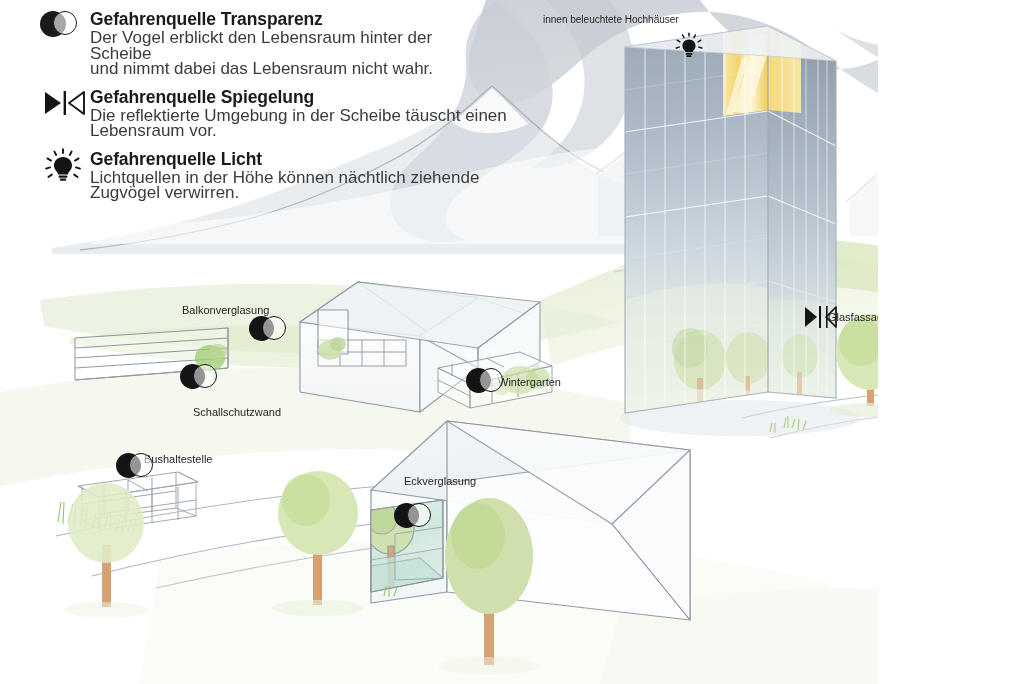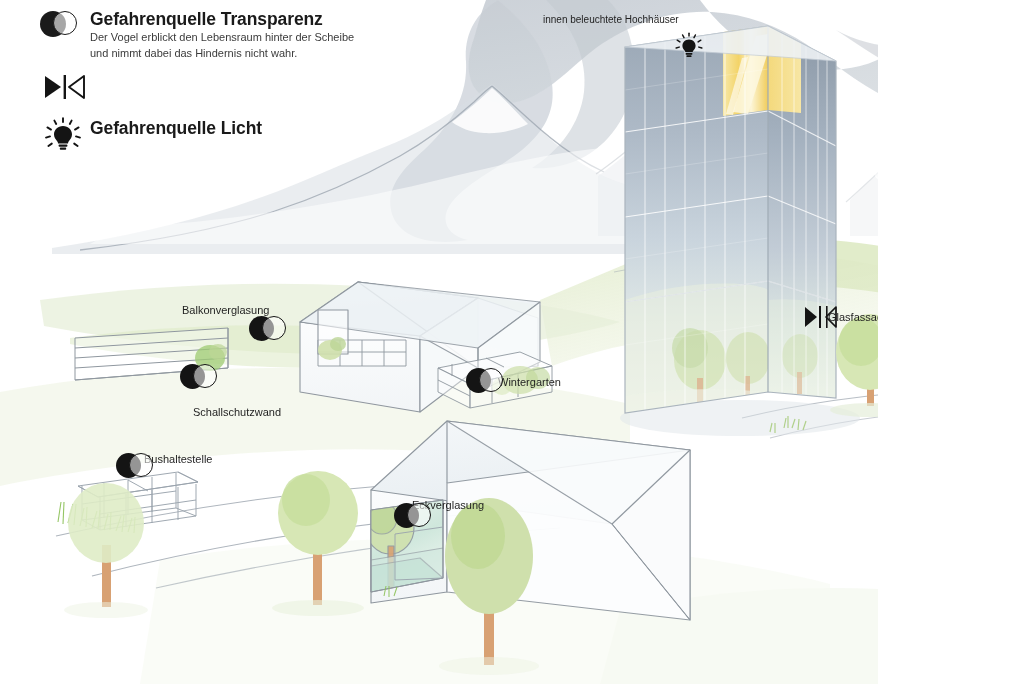--- a/index.html
+++ b/index.html
@@ -51,21 +51,21 @@
     padding-top: 1px;
   }
   .legend-title {
     font-size: 17.5px;
     font-weight: bold;
     letter-spacing: -0.1px;
     line-height: 20px;
     color: #1a1a1a;
   }
   .legend-desc {
-    font-size: 11px;
+    font-size: 17px;
     line-height: 15.5px;
     color: #3b3b3b;
     margin-top: 1px;
     max-width: 400px;
   }
 
   
   .ico-transparency {
     position: absolute;
     left: 2px;
@@ -560,33 +560,39 @@
       <div class="legend-icon">
         <div class="ico-transparency" style="width:38px;height:28px;">
           <div class="c-dark"></div>
           <div class="c-light"></div>
         </div>
       </div>
       <div class="legend-text">
         <div class="legend-title">Gefahrenquelle Transparenz</div>
         <div class="legend-desc">
           <span>Der Vogel erblickt den Lebensraum hinter der Scheibe</span><br>
-          <span>und nimmt dabei das Hindernis nicht wahr.</span>
+          <span>und nimmt dabei das Lebensraum nicht wahr.</span>
         </div>
       </div>
     </div>
 
     <div class="legend-row" style="margin-top:8px;">
       <div class="legend-icon">
         <div class="ico-mirror">
           <svg width="42" height="26" viewBox="0 0 42 26" xmlns="http://www.w3.org/2000/svg">
             <polygon points="1,2 17,13 1,24" fill="#141414"></polygon>
             <rect x="19.6" y="1" width="2.4" height="24" fill="#141414"></rect>
             <polygon points="40,2 25,13 40,24" fill="none" stroke="#141414" stroke-width="1.9" stroke-linejoin="round"></polygon>
           </svg>
+        </div>
+      </div>
+      <div class="legend-text">
+        <div class="legend-title">Gefahrenquelle Spiegelung</div>
+        <div class="legend-desc" style="max-width:460px;">
+          <span>Die reflektierte Umgebung in der Scheibe täuscht einen Lebensraum vor.</span>
         </div>
       </div>
     </div>
 
     <div class="legend-row" style="">
       <div class="legend-icon">
         <div class="ico-light">
           <svg width="44" height="36" viewBox="0 0 44 36" xmlns="http://www.w3.org/2000/svg">
 
             <path d="M22,9 C27.2,9 31,12.8 31,17.6 C31,20.6 29.3,22.4 28.2,23.8
@@ -604,20 +610,23 @@
               <line x1="5" y1="20.6" x2="9" y2="19.4"></line>
               <line x1="39" y1="20.6" x2="35" y2="19.4"></line>
               <line x1="7.4" y1="29" x2="10.8" y2="26.6"></line>
               <line x1="36.6" y1="29" x2="33.2" y2="26.6"></line>
             </g>
           </svg>
         </div>
       </div>
       <div class="legend-text">
         <div class="legend-title">Gefahrenquelle Licht</div>
+        <div class="legend-desc" style="max-width:460px;">
+          <span>Lichtquellen in der Höhe können nächtlich ziehende Zugvögel verwirren.</span>
+        </div>
       </div>
     </div>
   </div>
 
   <div class="maplabel small" style="left:543px; top:13px;">innen beleuchtete Hochhäuser</div>
   <div class="badge" style="left:672px; top:32px;">
     <svg width="34" height="30" viewBox="0 0 34 30" xmlns="http://www.w3.org/2000/svg">
       <path d="M17,7.5 C20.8,7.5 23.6,10.3 23.6,13.8 C23.6,16 22.4,17.3 21.6,18.3
                C21,19 20.7,19.4 20.7,20.1 L13.3,20.1 C13.3,19.4 13,19 12.4,18.3
                C11.6,17.3 10.4,16 10.4,13.8 C10.4,10.3 13.2,7.5 17,7.5 Z" fill="#141414"></path>
@@ -662,19 +671,19 @@
     <span class="c-light" style="left:13px;top:0;width:24px;height:24px;"></span>
   </div>
   <div class="maplabel" style="left:498px; top:375px;">Wintergarten</div>
 
   <div class="badge" style="left:116px; top:453px; width:40px; height:26px;">
     <span class="c-dark" style="width:25px;height:25px;"></span>
     <span class="c-light" style="left:13px;top:0;width:24px;height:24px;"></span>
   </div>
   <div class="maplabel" style="left:144px; top:452px;">Bushaltestelle</div>
 
-  <div class="maplabel" style="left:404px; top:498px;margin-left:8px;">Eckverglasung</div>
+  <div class="maplabel" style="left:404px; top:474px;">Eckverglasung</div>
   <div class="badge" style="left:394px; top:503px; width:40px; height:26px;">
     <span class="c-dark" style="width:25px;height:25px;"></span>
     <span class="c-light" style="left:13px;top:0;width:24px;height:24px;"></span>
   </div>
 
 </div>
 
 </body></html>

